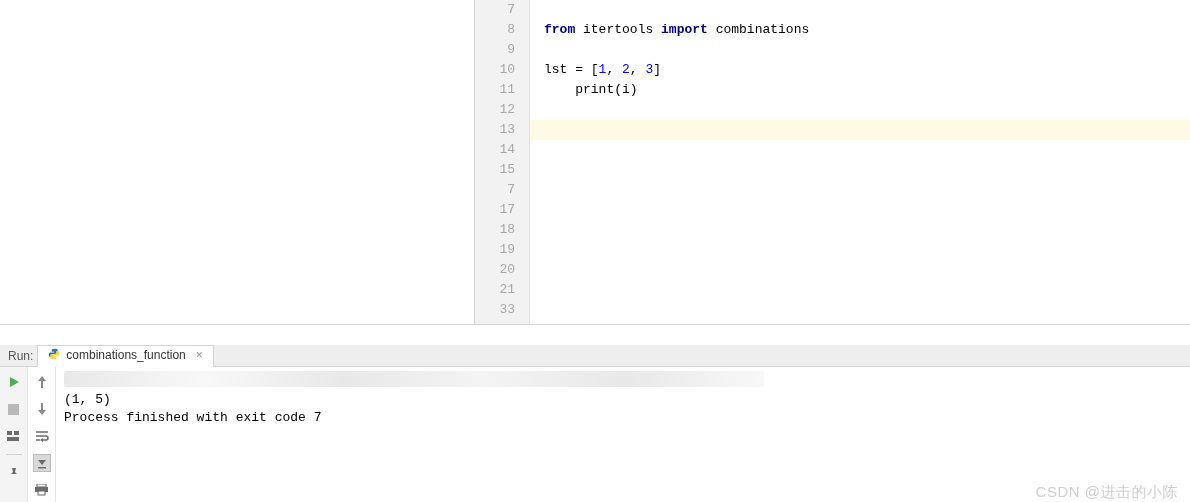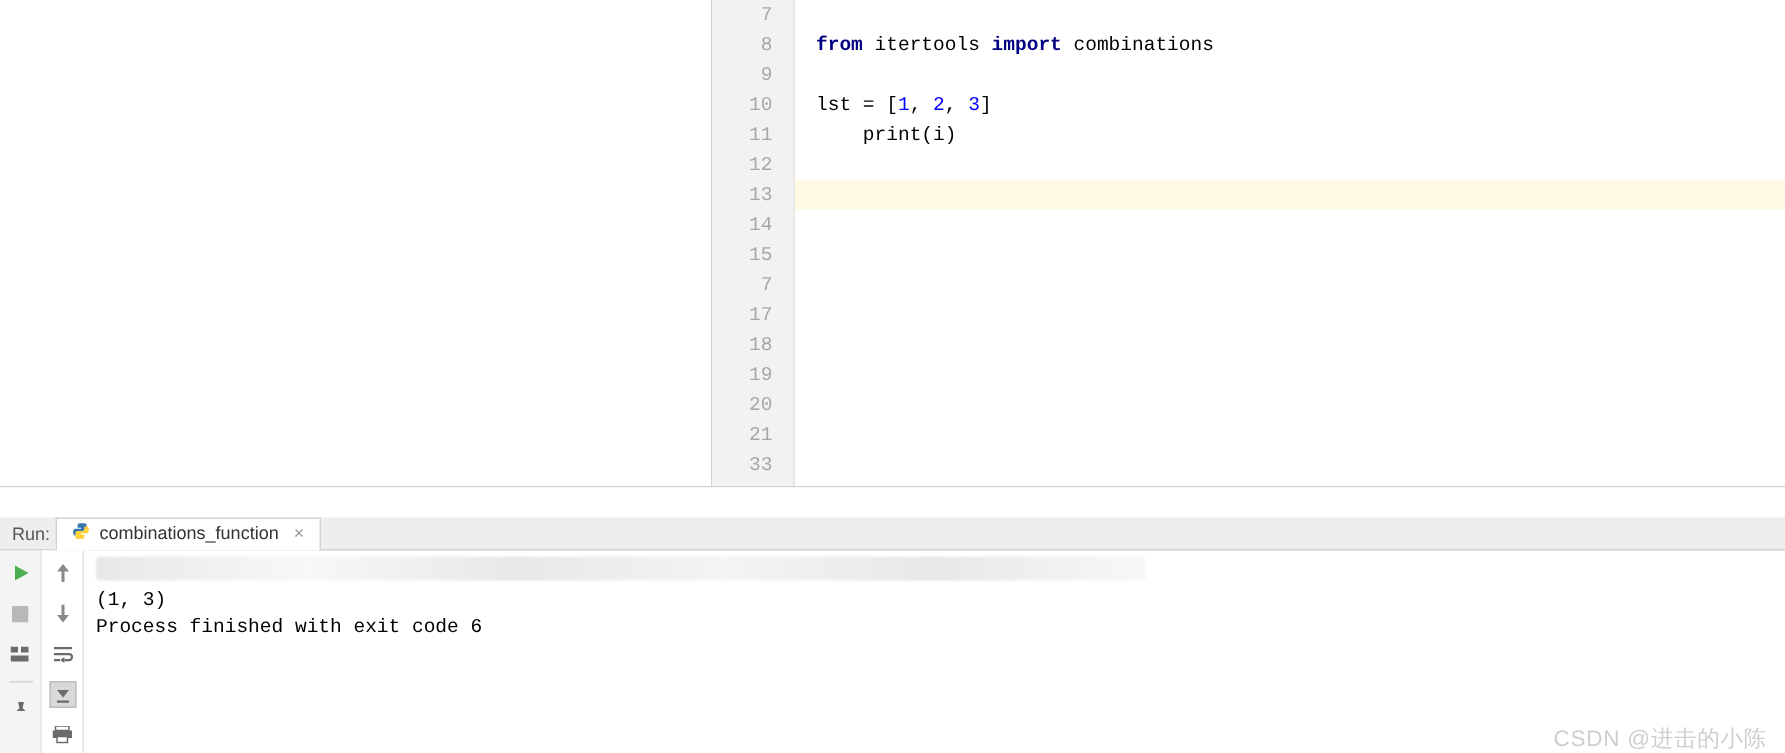--- a/index.html
+++ b/index.html
@@ -249,20 +249,20 @@
       <div class="tb-btn">
         <svg width="13" height="12" viewBox="0 0 13 12">
             <rect x="2" y="0" width="9" height="3" fill="none" stroke="#6b6b6b"></rect>
             <rect x="0" y="3" width="13" height="5" fill="#6b6b6b"></rect>
             <rect x="3" y="7" width="7" height="4" fill="#fff" stroke="#6b6b6b"></rect>
           </svg>
       </div>
     </div>
     <div class="console">
       <div class="blurred"></div>
-      <div>(1, 3)</div>
+      <div>(1, 5)</div>
       <div></div>
-      <div>Process finished with exit code 6</div>
+      <div>Process finished with exit code 7</div>
     </div>
   </div>
 </div>
 
 <div class="watermark">CSDN @进击的小陈</div>
 
 </body></html>

